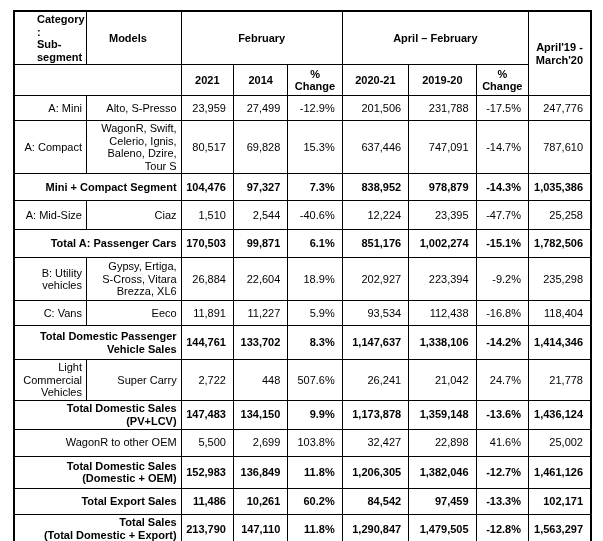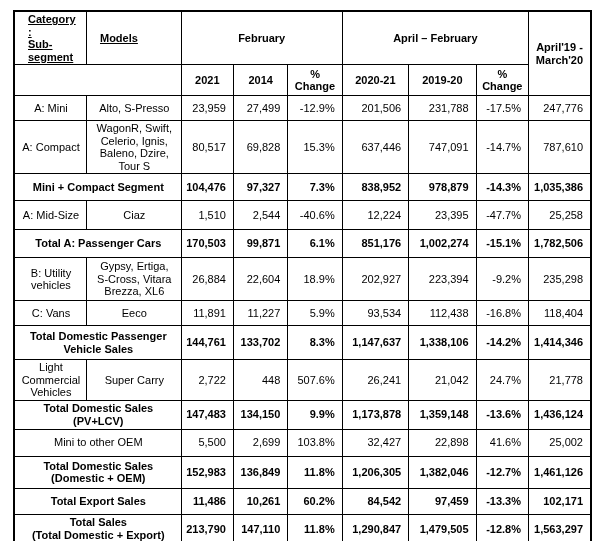--- a/index.html
+++ b/index.html
@@ -19,22 +19,22 @@
   th, td {
     border: 1px solid #000;
     font-size: 11px;
     line-height: 12.5px;
     padding: 1px 4px;
     vertical-align: middle;
     overflow: hidden;
     white-space: pre-line;
   }
   th { font-weight: bold; text-align: center; }
-  th.left { text-align: left; padding-left: 13px; text-decoration: underline; }
-  td.lbl { text-align: center; padding-left: 5px; }
+  th.left { text-align: left; padding-left: 22px; }
+  td.lbl { text-align: right; padding-left: 5px; }
   td.num { text-align: right; padding-right: 7px; }
   tr.bold td { font-weight: bold; margin-left: 40px; }
 </style>
 </head>
 <body>
 
 <table class="sales">
   <colgroup>
     <col style="width:72px">
       <col style="width:94px">
@@ -180,21 +180,21 @@
 (PV+LCV)</td>
       <td class="num">147,483</td>
       <td class="num">134,150</td>
       <td class="num">9.9%</td>
       <td class="num">1,173,878</td>
       <td class="num">1,359,148</td>
       <td class="num">-13.6%</td>
       <td class="num">1,436,124</td>
     </tr>
     <tr style="height:27px">
-      <td class="lbl" colspan="2">Mini to other OEM</td>
+      <td class="lbl" colspan="2">WagonR to other OEM</td>
       <td class="num">5,500</td>
       <td class="num">2,699</td>
       <td class="num">103.8%</td>
       <td class="num">32,427</td>
       <td class="num">22,898</td>
       <td class="num">41.6%</td>
       <td class="num">25,002</td>
     </tr>
     <tr class="bold" style="height:32px">
       <td class="lbl" colspan="2">Total Domestic Sales

